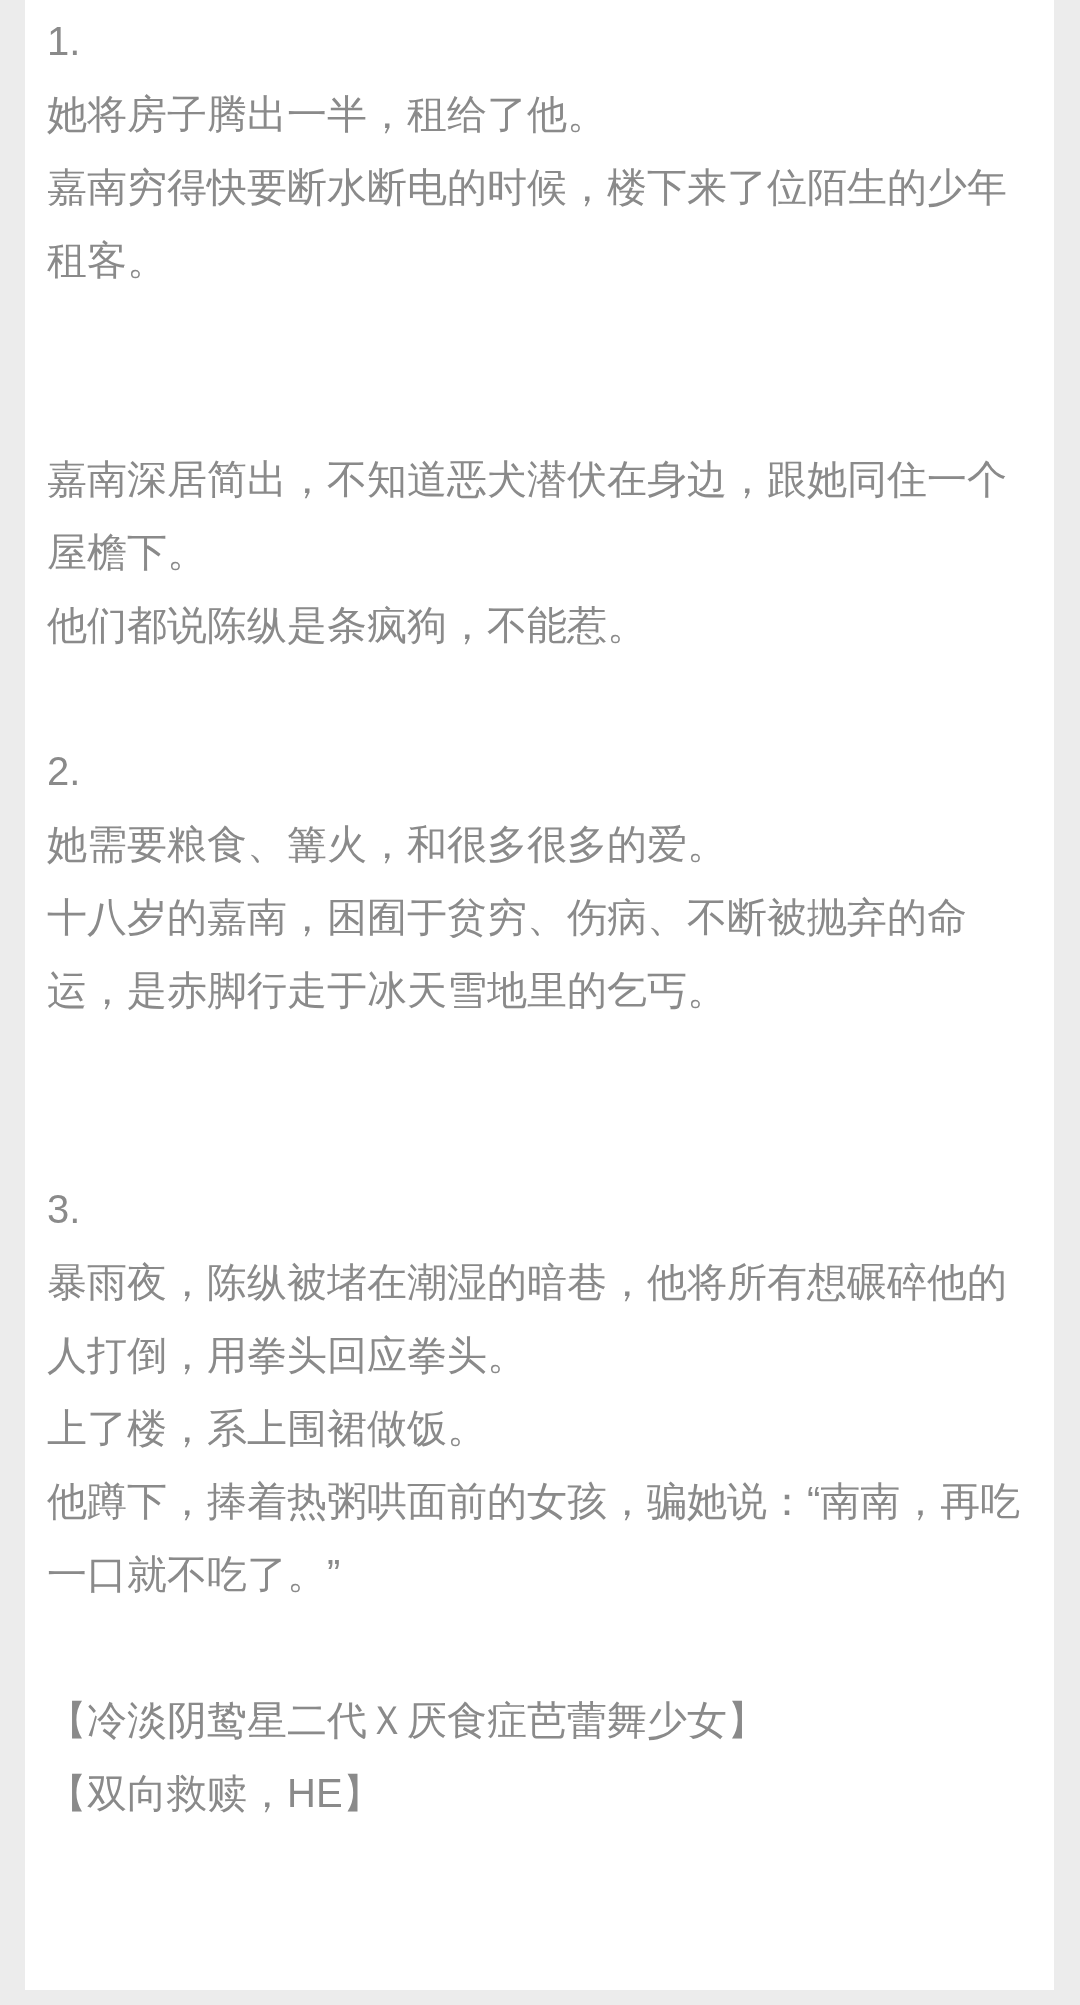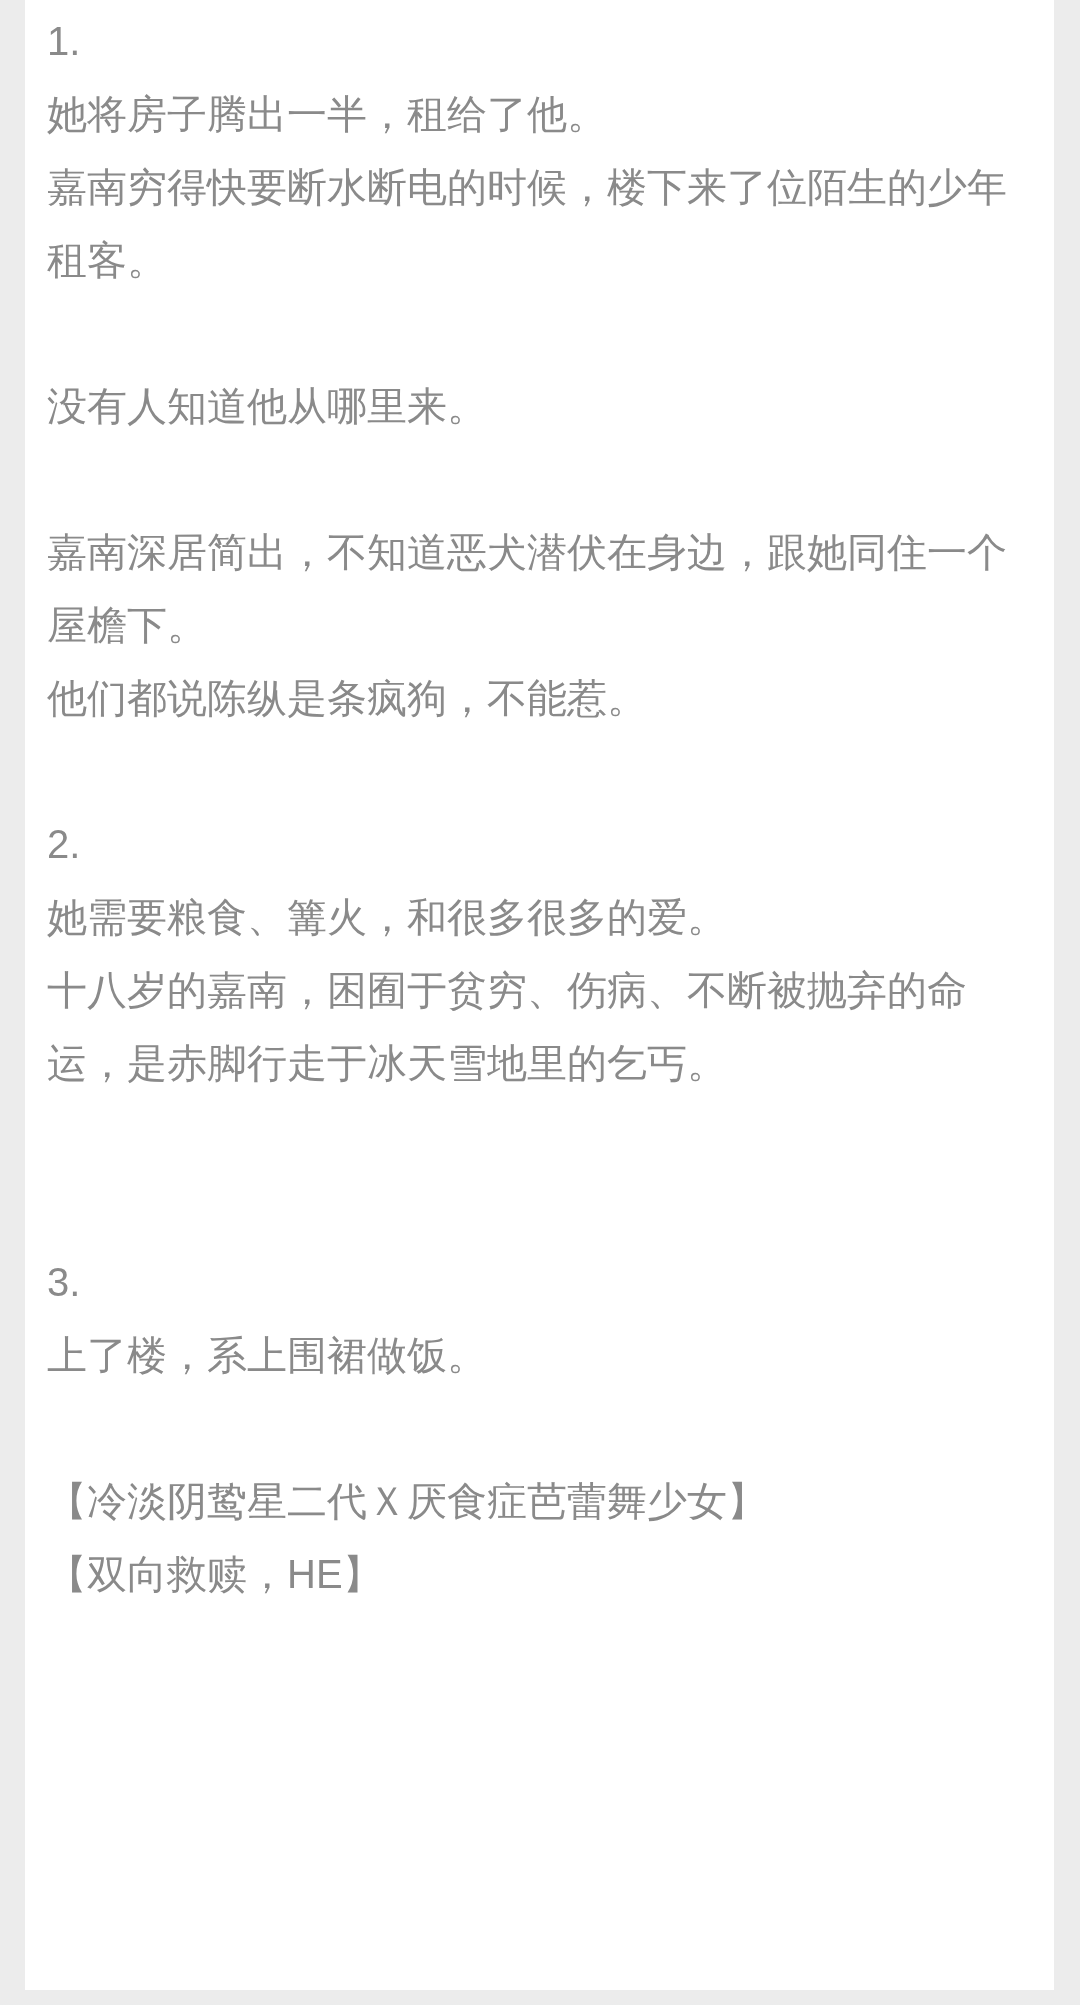--- a/index.html
+++ b/index.html
@@ -29,29 +29,30 @@
 </style>
 </head>
 <body style="background: rgb(236, 236, 236);">
 
 <main class="card" style="background: rgb(255, 255, 255);">
   <div class="story-text" id="story-text" style="color: rgb(138, 138, 138);">
       <div class="para">1.</div>
       <div class="para">她将房子腾出一半，租给了他。</div>
       <div class="para">嘉南穷得快要断水断电的时候，楼下来了位陌生的少年租客。</div>
       <div class="para blank"></div>
-      <div class="para">没有人知道他从哪里来。</div>
       <div class="para blank"></div>
       <div class="para">嘉南深居简出，不知道恶犬潜伏在身边，跟她同住一个屋檐下。</div>
       <div class="para">他们都说陈纵是条疯狗，不能惹。</div>
       <div class="para blank"></div>
       <div class="para">2.</div>
       <div class="para">她需要粮食、篝火，和很多很多的爱。</div>
       <div class="para">十八岁的嘉南，困囿于贫穷、伤病、不断被抛弃的命运，是赤脚行走于冰天雪地里的乞丐。</div>
       <div class="para blank"></div>
       <div class="para blank"></div>
       <div class="para">3.</div>
+      <div class="para">暴雨夜，陈纵被堵在潮湿的暗巷，他将所有想碾碎他的人打倒，用拳头回应拳头。</div>
       <div class="para">上了楼，系上围裙做饭。</div>
+      <div class="para">他蹲下，捧着热粥哄面前的女孩，骗她说：“南南，再吃一口就不吃了。”</div>
       <div class="para blank"></div>
       <div class="para">【冷淡阴鸷星二代Ｘ厌食症芭蕾舞少女】</div>
       <div class="para">【双向救赎，HE】</div>
     </div>
 </main>
 
 </body></html>

